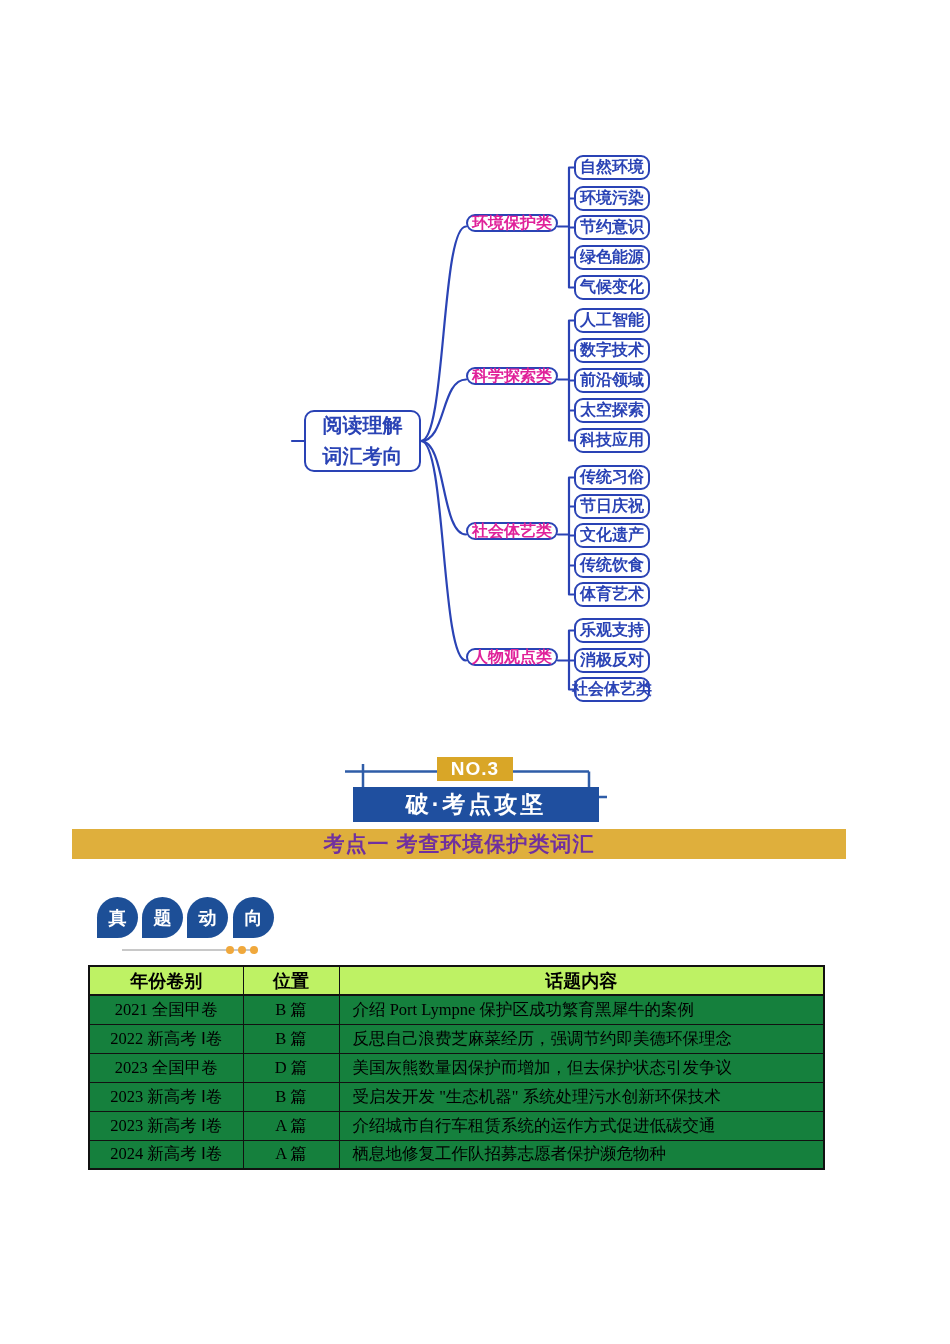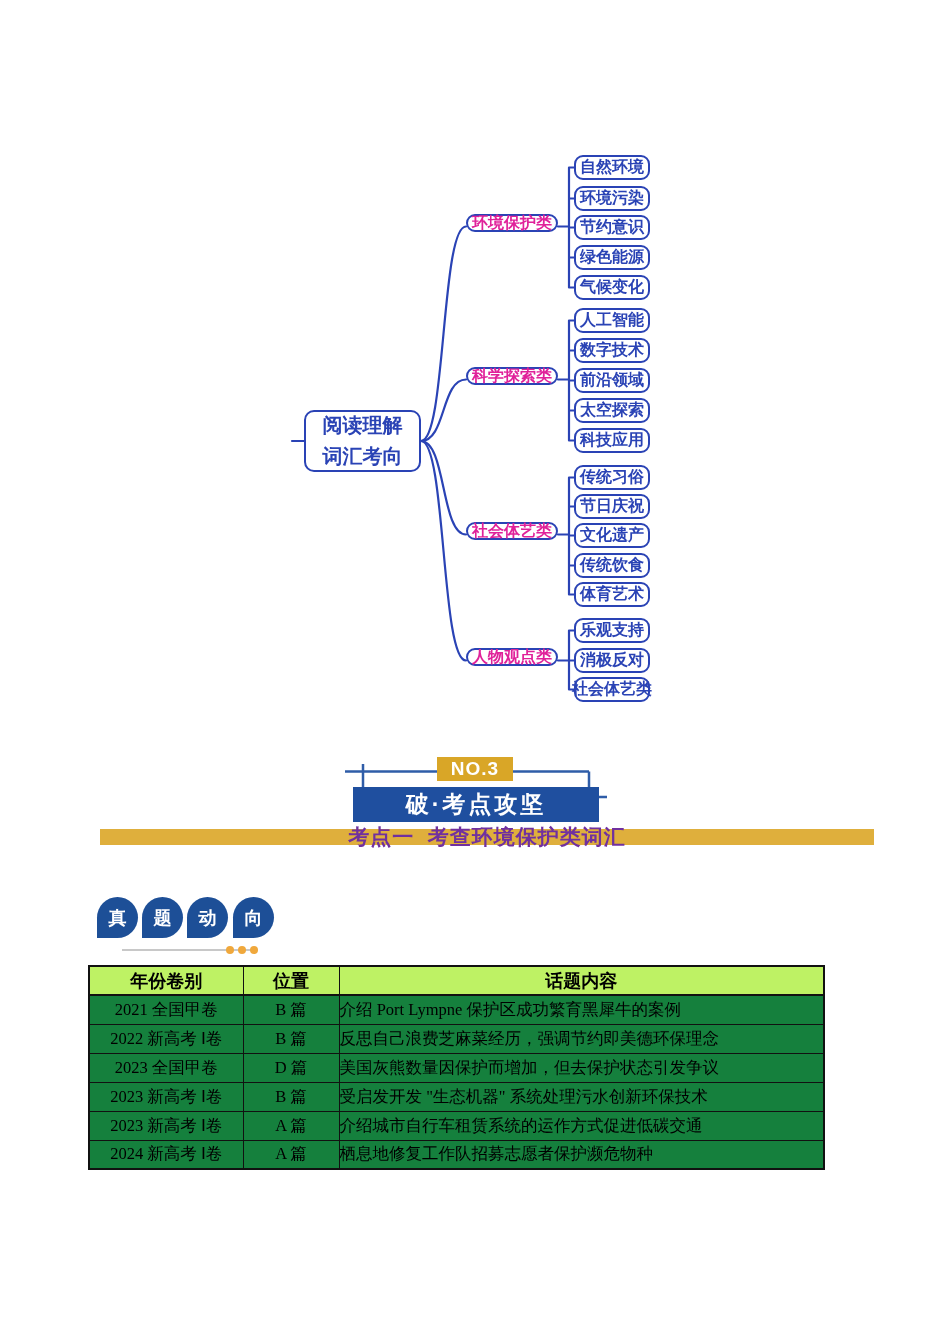--- a/index.html
+++ b/index.html
@@ -37,23 +37,23 @@
     display: flex; align-items: center; justify-content: center; letter-spacing: 1px;
   }
   .no3-banner {
     position: absolute; left: 353px; top: 787px; width: 246px; height: 35px;
     background: #1f4f9f; color: #ffffff; font-size: 23px; font-weight: bold;
     display: flex; align-items: center; justify-content: center; letter-spacing: 3px;
   }
 
   
   .topic-banner {
-    position: absolute; left: 100px; top: 829px; width: 774px; height: 16px;
+    position: absolute; left: 72px; top: 829px; width: 774px; height: 30px;
     background: #dfaf3c; color: #70309f; font-size: 21px; font-weight: bold;
-    display: flex; align-items: center; justify-content: center; letter-spacing: 1px; font-family: Liberation Mono, monospace;
+    display: flex; align-items: center; justify-content: center; letter-spacing: 1px;
   }
 
   
   .tag-badge {
     position: absolute; top: 897px; width: 41px; height: 41px;
     background: #1d4f97; border-radius: 50% 50% 50% 0;
     color: #ffffff; font-size: 18px; font-weight: bold;
     display: flex; align-items: center; justify-content: center;
   }
   .tag-line {
@@ -73,21 +73,21 @@
     border: 2px solid #111111;
   }
   table.exam th {
     background: #bef264; height: 29px; font-size: 18px; font-weight: bold;
     border: 1px solid #111111; border-bottom: 2.5px solid #111111; text-align: center;
   }
   table.exam td {
     height: 29px; font-size: 16.5px; border: 1px solid #111111;
     text-align: center; background: #15803d; white-space: nowrap; overflow: hidden;
   }
-  table.exam td.topic { text-align: left; }
+  table.exam td.topic { text-align: left; padding-left: 13px; }
 </style>
 </head>
 <body>
 
 <div class="page">
 
   <svg class="overlay" width="950" height="1344" viewBox="0 0 950 1344">
     <g fill="none" stroke="#2a43b5" stroke-width="2.2" stroke-linecap="round">
       <path d="M292,441 H304"></path>
       <path d="M421,441 C446,441 441,226.5 466,226.5"></path>

